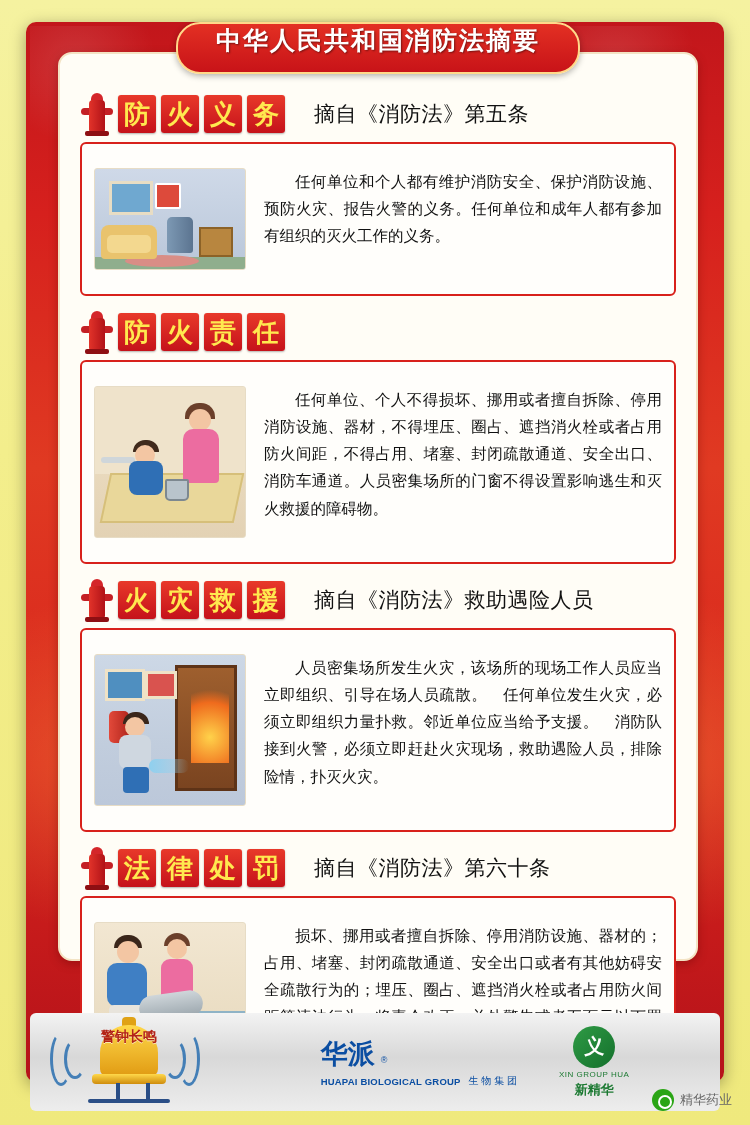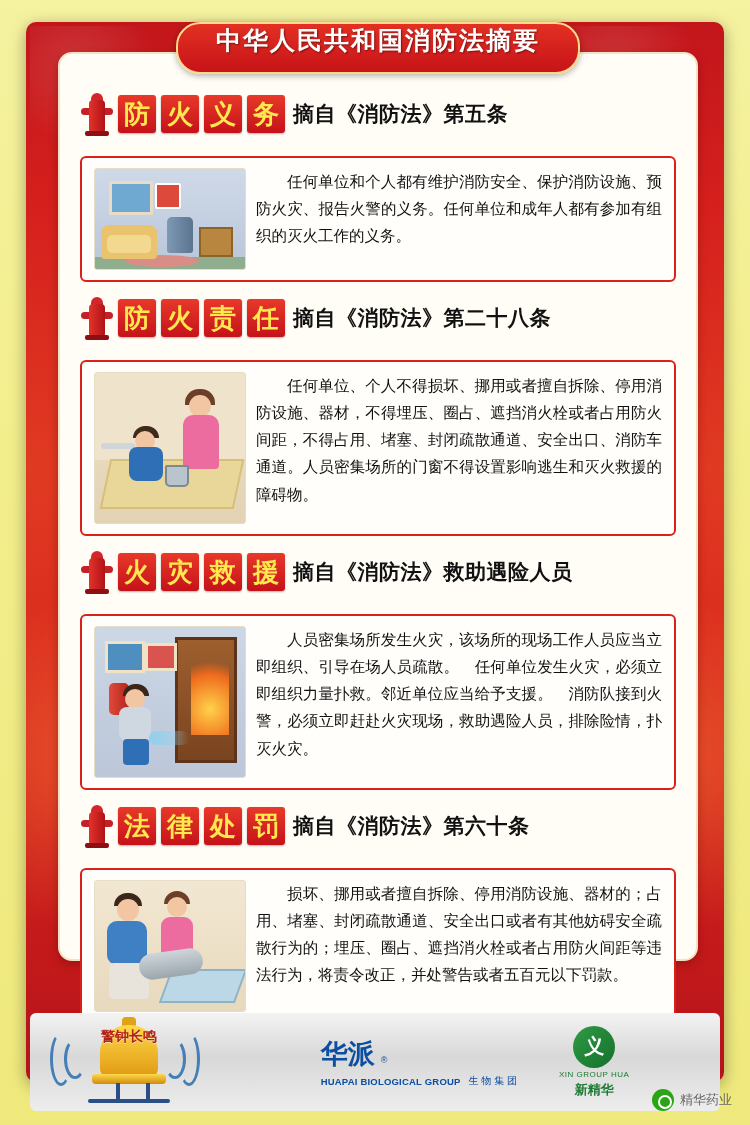--- a/index.html
+++ b/index.html
@@ -82,25 +82,25 @@
     position:absolute;left:5px;bottom:0;width:24px;height:5px;background:#8e0f13;border-radius:2px;
   }
   .big-chars{display:flex;gap:5px;margin-right:8px;}
   .big-chars i{
     display:inline-flex;align-items:center;justify-content:center;
     width:38px;height:38px;background:linear-gradient(180deg,#e8392a,#c5121a);
     color:#ffe94f;font-style:normal;font-weight:bold;font-size:26px;
     border-radius:3px;box-shadow:0 1px 2px rgba(0,0,0,.3);
   }
   .sec-cite{
-    font-size:21px;font-weight:bold;color:#111;letter-spacing:.5px;
+    font-size:21px;font-weight:normal;color:#111;letter-spacing:.5px;margin-left:21px;
   }
   .body-box{
-    border:2px solid #d8211b;border-radius:6px;margin-top:20px;
-    padding:10px 12px;display:flex;gap:10px;background:#fffefb;
+    border:2px solid #d8211b;border-radius:6px;margin-top:6px;
+    padding:24px 12px;display:flex;gap:18px;background:#fffefb;
   }
   .illus{
     flex:none;border-radius:3px;position:relative;overflow:hidden;
     border:1px solid #e7dcc5;
   }
   .sec-text{
     font-size:15.5px;line-height:1.75;color:#111;text-align:justify;text-indent:2em;
   }
 
   
@@ -269,21 +269,20 @@
               <div class="hyd-arm"></div>
               <div class="hyd-body"></div>
               <div class="hyd-base"></div>
           </div>
           <div class="big-chars">
             <i>防</i>
             <i>火</i>
             <i>责</i>
             <i>任</i>
           </div>
-          <div class="sec-cite">摘自《消防法》第二十八条</div>
         </div>
         <div class="body-box">
           <div class="illus il2">
             <div class="wallline"></div>
               <div class="rug"></div>
             <div class="mom-hair"></div>
               <div class="mom-head"></div>
               <div class="mom-body"></div>
             <div class="pipe"></div>
             <div class="kid-hair"></div>

